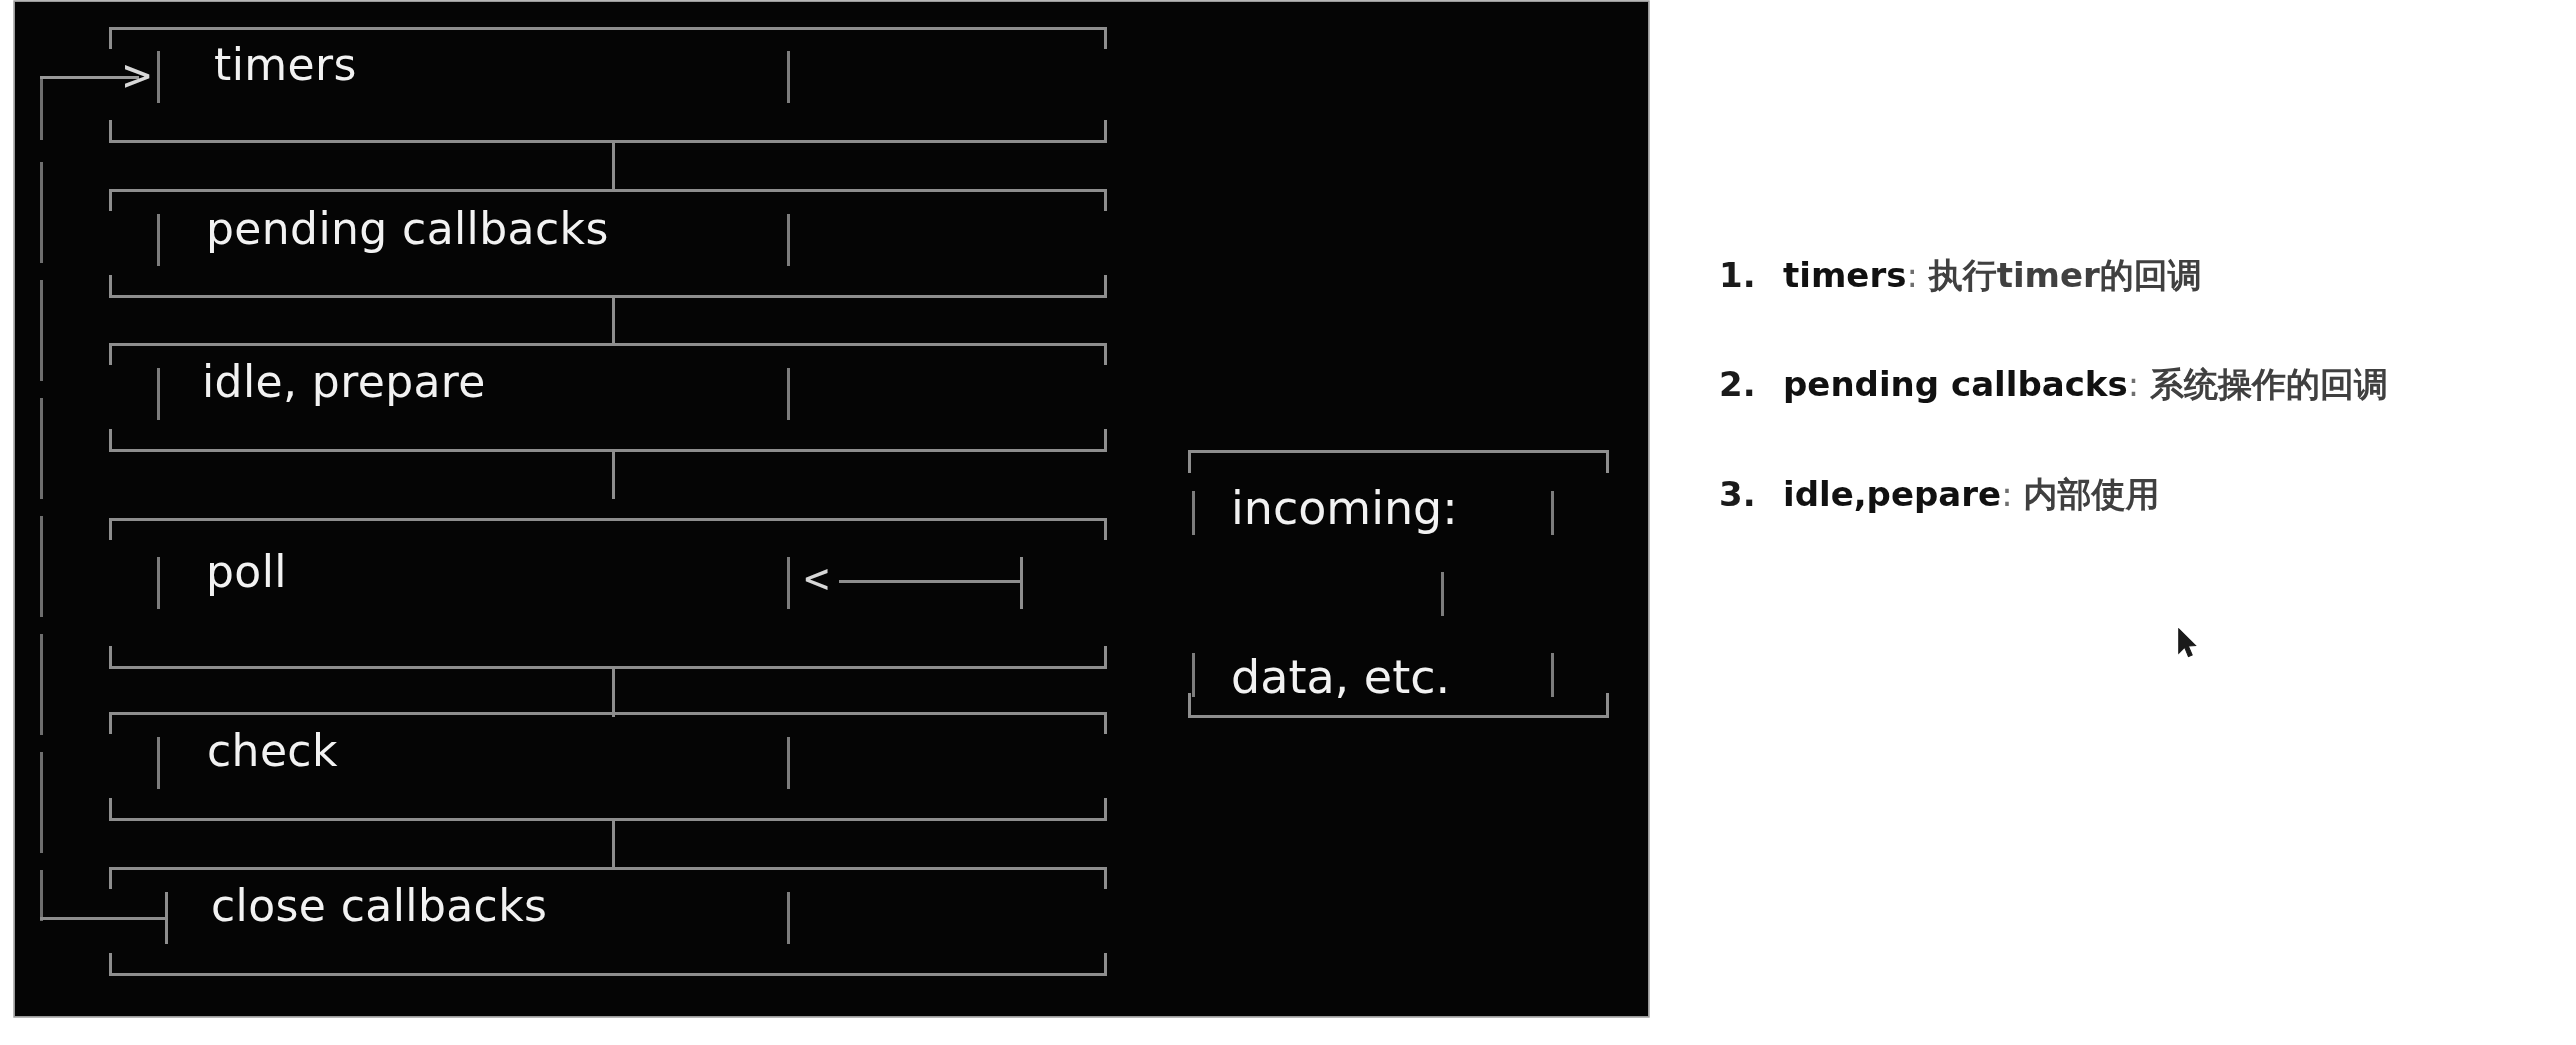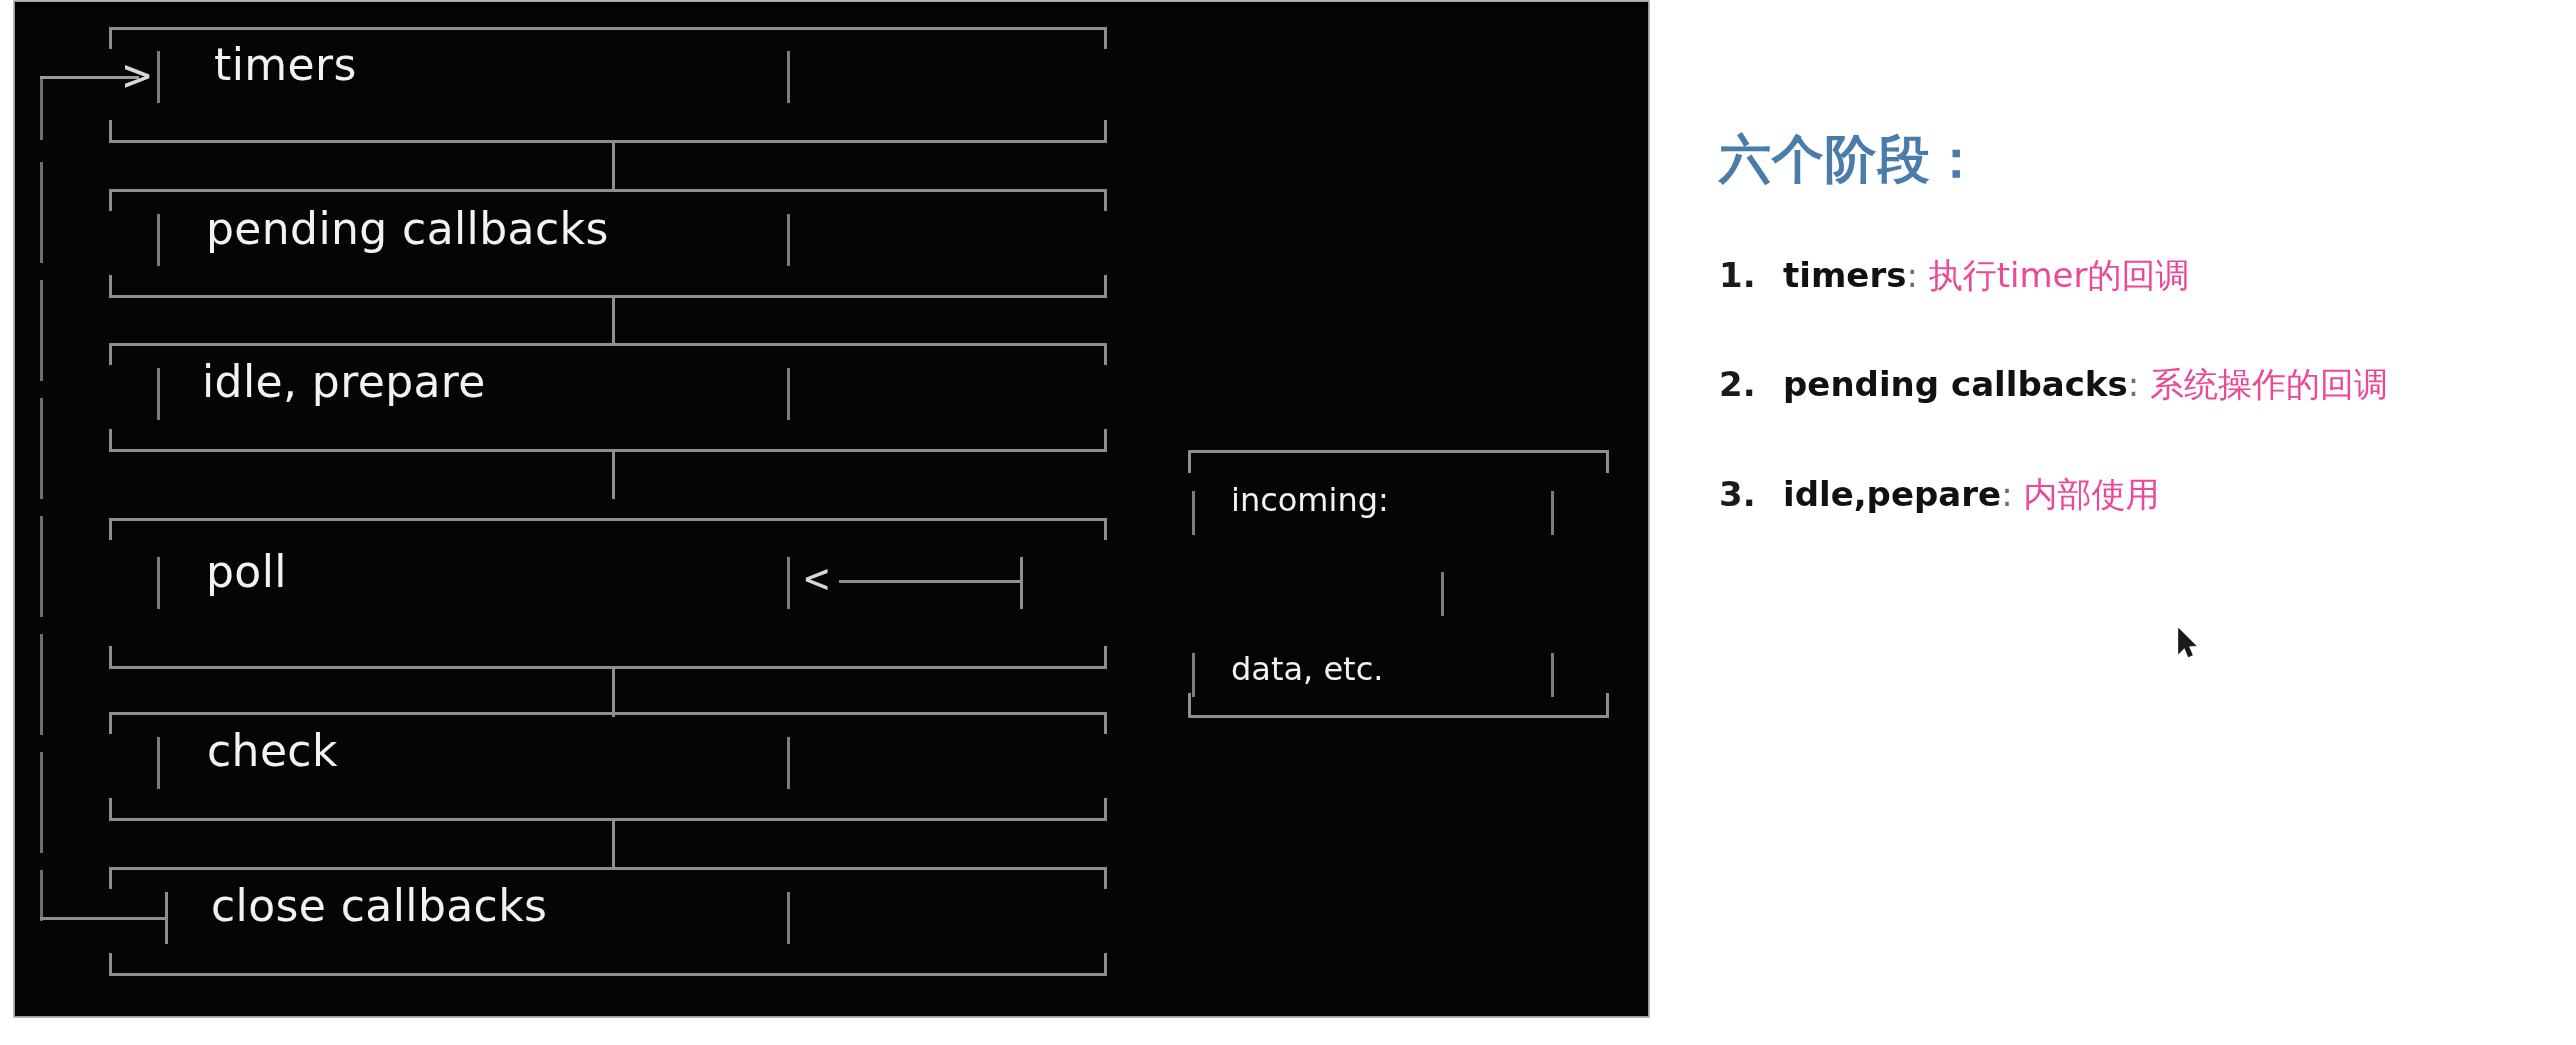--- a/index.html
+++ b/index.html
@@ -94,21 +94,21 @@
     font-size: 42px;
     line-height: 1;
     font-family: "DejaVu Sans Mono", monospace;
   }
 
   
   #incoming-box .hline { background: #8e8e8e; }
   .incoming-line {
     position: absolute;
     color: #f2f2f2;
-    font-size: 32px;
+    font-size: 46px;
     white-space: nowrap;
     font-family: "DejaVu Sans", sans-serif;
   }
 
   
   #notes-panel {
     position: absolute;
     left: 1677px;
     top: 0;
     width: 899px;
@@ -140,22 +140,22 @@
   }
   .note-term {
     color: #111111;
     font-weight: 700;
   }
   .note-colon {
     color: #6f6f6f;
     font-weight: 400;
   }
   .note-desc {
-    color: #ec4899;
-    font-weight: 400;
+    color: #404040;
+    font-weight: 700;
   }
 
   
   #mouse-cursor {
     position: absolute;
     left: 2177px;
     top: 628px;
     width: 22px;
     height: 32px;
   }
@@ -278,21 +278,20 @@
 
     <div class="hline" style="left:1173px; top:713px; width:421px;"></div>
     <div class="vstub" style="left:1173px; top:691px; height:23.6px;"></div>
     <div class="vstub" style="left:1591px; top:691px; height:23.6px;"></div>
   </div>
 
 </div>
 
 <div id="notes-panel">
 
-  <div id="notes-heading">六个阶段：</div>
 
   <div class="note-item" style="top:253px;">
     <span class="note-num">1.</span><span class="note-term">timers</span><span class="note-colon">:</span> <span class="note-desc">执行timer的回调</span>
   </div>
 
   <div class="note-item" style="top:362px;">
     <span class="note-num">2.</span><span class="note-term">pending callbacks</span><span class="note-colon">:</span> <span class="note-desc">系统操作的回调</span>
   </div>
 
   <div class="note-item" style="top:472px;">

